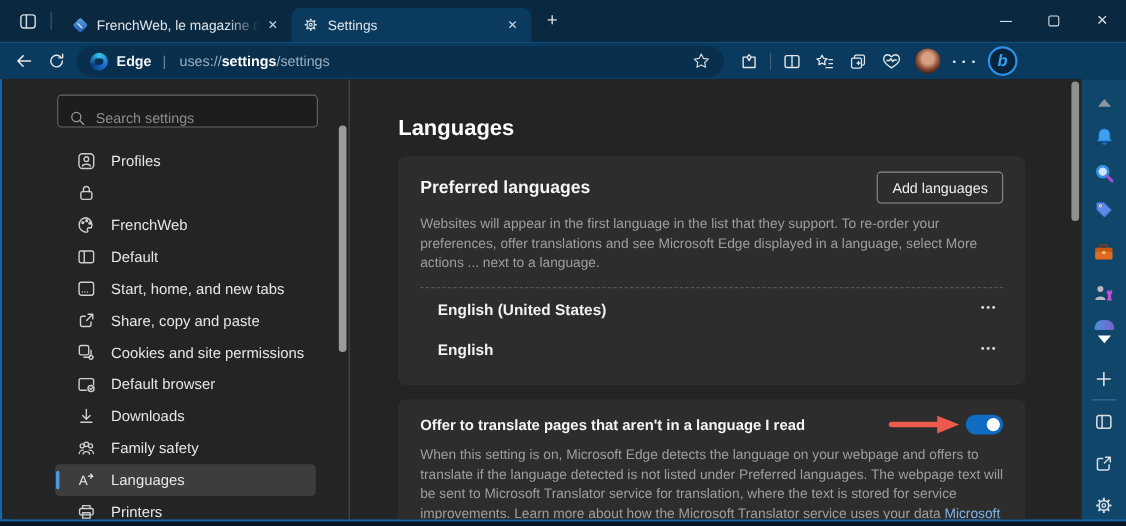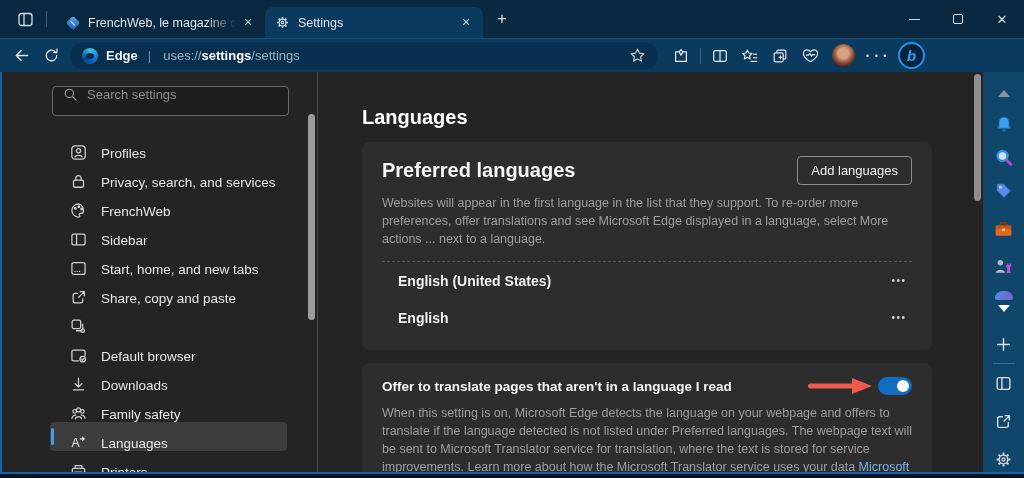--- a/index.html
+++ b/index.html
@@ -57,35 +57,35 @@
   .dots{font-size:9px;letter-spacing:1.5px;color:#dfe5ea;margin:0 4px;}
   .copilot{width:27px;height:27px;border-radius:50%;border:2px solid #2f8fe6;background:#08243c;
        display:flex;align-items:center;justify-content:center;margin-left:6px;flex-shrink:0;
        font-weight:700;font-style:italic;font-size:15px;color:#35a3f5;}
   
   .main-row{height:400px;display:flex;flex-shrink:0;border-left:2px solid var(--frame);background:var(--page);}
   .settings{flex:1;display:flex;position:relative;border-bottom-left-radius:8px;background:var(--page);overflow:hidden;}
   
   .sidebar{width:316px;flex-shrink:0;border-right:1px solid #494949;position:relative;padding-top:8px;}
   .search-box{margin:6px 28px 16px 50px;height:30px;border:1px solid #65686c;border-radius:4px;
-       background:#1d1d1d;display:flex;align-items:flex-start;padding:0 10px;gap:9px;}
+       background:#1d1d1d;display:flex;align-items:flex-end;padding:0 10px;gap:9px;}
   .search-box span{font-size:13px;color:#8d8d8d;}
-  .side-item{margin:0 30px 0 48px;height:29px;display:flex;align-items:flex-end;gap:14px;
+  .side-item{margin:0 30px 0 48px;height:29px;display:flex;align-items:center;gap:14px;
        padding-left:20px;border-radius:4px;position:relative;font-size:13.5px;color:#e6e6e6;}
   .side-item svg{flex-shrink:0;}
   .side-item.selected{background:var(--sel);}
   .side-item.selected::before{content:"";position:absolute;left:1px;top:6px;width:3px;height:17px;
        border-radius:2px;background:var(--accent);}
   .side-scroll{position:absolute;right:2px;top:42px;width:7px;height:206px;border-radius:4px;background:#9b9b9b;}
   
   .content{flex:1;padding:34px 0 0 44px;position:relative;}
   .page-title{font-size:20px;font-weight:700;color:#fff;}
   .card{width:570px;background:var(--card);border-radius:7px;padding:14px 20px;margin-top:13px;}
   .card-head{display:flex;align-items:center;}
-  .card-title{font-size:20px;font-weight:700;color:#f5f5f5;}
+  .card-title{font-size:16px;font-weight:700;color:#f5f5f5;}
   .btn{margin-left:auto;background:transparent;border:1px solid #8f8f8f;border-radius:4px;
        color:#f0f0f0;font-size:13px;padding:6px 13px;font-family:inherit;}
   .desc{margin-top:9px;font-size:12.5px;line-height:18px;color:var(--sub);}
   .dashed{border:none;border-top:1px dashed #565656;margin:13px 0 0;}
   .lang-row{display:flex;align-items:center;height:37px;}
   .lang-row span{font-size:14px;font-weight:700;color:#f0f0f0;padding-left:16px;}
   .more{margin-left:auto;font-size:10px;letter-spacing:1.5px;color:#d8d8d8;width:26px;height:20px;
        display:flex;align-items:center;justify-content:center;border-radius:3px;}
   .toggle-row{display:flex;align-items:center;}
   .toggle-row .card-title{font-size:13.5px;}
@@ -244,37 +244,36 @@
               <circle cx="8" cy="6.3" r="2"></circle>
               <path d="M4.6 12.2c.6-2.1 6.2-2.1 6.8 0"></path>
           </svg>
           <span>Profiles</span>
         </div>
         <div class="side-item">
           <svg width="17" height="17" viewBox="0 0 16 16" fill="none" stroke="#cfcfcf" stroke-width="1.2" stroke-linecap="round">
             <rect x="3.3" y="6.8" width="9.4" height="6.6" rx="1.5"></rect>
               <path d="M5.5 6.8V4.9a2.5 2.5 0 0 1 5 0v1.9"></path>
           </svg>
-          <span>Privacy, search, and services</span>
         </div>
         <div class="side-item">
           <svg width="17" height="17" viewBox="0 0 16 16" fill="none" stroke="#cfcfcf" stroke-width="1.2">
             <path d="M8 1.8a6.2 6.2 0 1 0 0 12.4c1.3 0 1.6-.9 1-1.7-.7-1 .1-2.1 1.4-2.1h1.8A6.2 6.2 0 0 0 8 1.8z"></path>
             <circle cx="5" cy="6" r=".8" fill="#cfcfcf"></circle>
               <circle cx="8.3" cy="4.4" r=".8" fill="#cfcfcf"></circle>
               <circle cx="11" cy="6.5" r=".8" fill="#cfcfcf"></circle>
           </svg>
           <span>FrenchWeb</span>
         </div>
         <div class="side-item">
           <svg width="17" height="17" viewBox="0 0 16 16" fill="none" stroke="#cfcfcf" stroke-width="1.2">
             <rect x="1.8" y="3" width="12.4" height="10" rx="1.5"></rect>
               <line x1="6.2" y1="3" x2="6.2" y2="13"></line>
           </svg>
-          <span>Sidebar</span>
+          <span>Default</span>
         </div>
         <div class="side-item">
           <svg width="17" height="17" viewBox="0 0 16 16" fill="none" stroke="#cfcfcf" stroke-width="1.2">
             <rect x="1.8" y="2.5" width="12.4" height="11" rx="1.8"></rect>
             <circle cx="4.6" cy="10.8" r=".6" fill="#cfcfcf" stroke="none"></circle>
               <circle cx="6.8" cy="10.8" r=".6" fill="#cfcfcf" stroke="none"></circle>
               <circle cx="9" cy="10.8" r=".6" fill="#cfcfcf" stroke="none"></circle>
           </svg>
           <span>Start, home, and new tabs</span>
         </div>
@@ -285,20 +284,21 @@
           </svg>
           <span>Share, copy and paste</span>
         </div>
         <div class="side-item">
           <svg width="17" height="17" viewBox="0 0 16 16" fill="none" stroke="#cfcfcf" stroke-width="1.2">
             <rect x="2" y="2" width="8" height="8" rx="1.5"></rect>
               <path d="M12 5.5v4A2.5 2.5 0 0 1 9.5 12h-4"></path>
             <circle cx="12" cy="12" r="1.6"></circle>
               <path d="M12 9.8v.6M12 13.6v.6M14.2 12h-.6M10.4 12h-.6"></path>
           </svg>
+          <span>Cookies and site permissions</span>
         </div>
         <div class="side-item">
           <svg width="17" height="17" viewBox="0 0 16 16" fill="none" stroke="#cfcfcf" stroke-width="1.2" stroke-linecap="round" stroke-linejoin="round">
             <path d="M14.2 8V4.5A1.5 1.5 0 0 0 12.7 3H3.3A1.5 1.5 0 0 0 1.8 4.5v7A1.5 1.5 0 0 0 3.3 13H8"></path>
             <circle cx="12" cy="11.5" r="2.6"></circle>
               <path d="M10.9 11.5l.9.9 1.4-1.7"></path>
           </svg>
           <span>Default browser</span>
         </div>
         <div class="side-item">
@@ -336,21 +336,21 @@
       </div>
 
       <div class="content">
         <div class="page-title">Languages</div>
 
         <div class="card">
           <div class="card-head">
             <span class="card-title">Preferred languages</span>
             <button class="btn">Add languages</button>
           </div>
-          <div class="desc">Websites will appear in the first language in the list that they support. To re-order more preferences, offer translations and see Microsoft Edge displayed in a language, select More actions ... next to a language.</div>
+          <div class="desc">Websites will appear in the first language in the list that they support. To re-order your preferences, offer translations and see Microsoft Edge displayed in a language, select More actions ... next to a language.</div>
           <hr class="dashed">
           <div class="lang-row">
             <span>English (United States)</span>
             <div class="more">•••</div>
           </div>
           <div class="lang-row">
             <span>English</span>
             <div class="more">•••</div>
           </div>
         </div>

